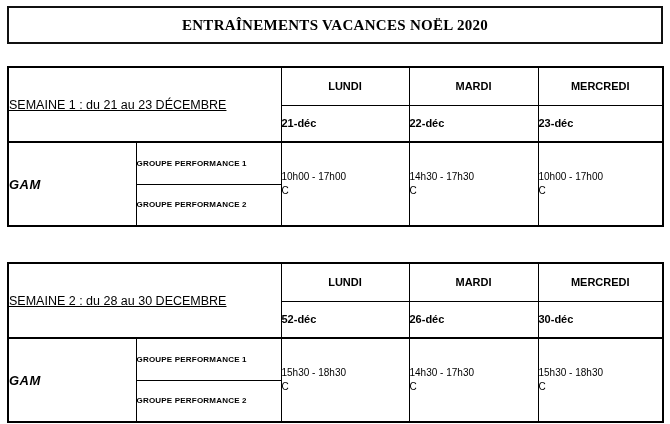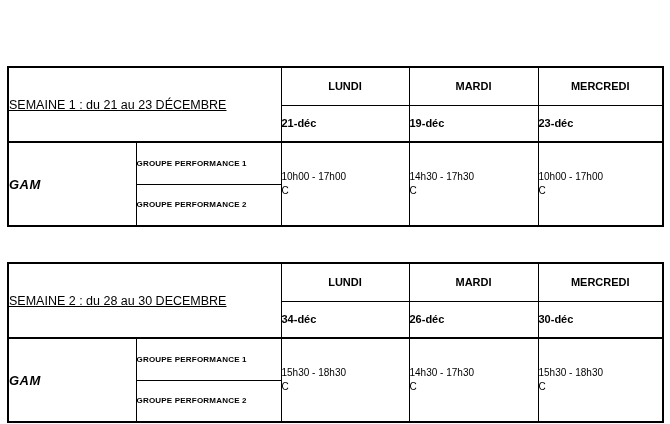--- a/index.html
+++ b/index.html
@@ -57,39 +57,42 @@
   .cell-gam  { font-weight: bold; font-size: 13px; letter-spacing: 0.5px; font-style: italic; }
   .cell-group { font-weight: bold; font-size: 8px; letter-spacing: 0.2px; }
   .cell-time { font-weight: normal; font-size: 10px; line-height: 14px; }
   .body-top { border-top: 2px solid #000 !important; }
 </style>
 </head>
 <body>
 
 <div class="page">
 
+  <div class="title-box">
+    <span class="title-text">ENTRAÎNEMENTS VACANCES NOËL 2020</span>
+  </div>
 
   <table class="sched" id="table-week1">
     <colgroup>
       <col style="width:128px">
         <col style="width:145px">
       <col style="width:128px">
         <col style="width:129px">
         <col style="width:125px">
     </colgroup>
     <tbody>
       <tr class="row-day">
         <td class="cell-week" colspan="2" rowspan="2">SEMAINE 1 : du 21 au 23 DÉCEMBRE</td>
         <th class="cell-day">LUNDI</th>
         <th class="cell-day">MARDI</th>
         <th class="cell-day">MERCREDI</th>
       </tr>
       <tr class="row-date">
         <td class="cell-date">21-déc</td>
-        <td class="cell-date">19-déc</td>
+        <td class="cell-date">22-déc</td>
         <td class="cell-date">23-déc</td>
       </tr>
       <tr class="row-g1">
         <td class="cell-gam body-top" rowspan="2">GAM</td>
         <td class="cell-group body-top">GROUPE PERFORMANCE 1</td>
         <td class="cell-time body-top" rowspan="2">
           <div>10h00 - 17h00</div>
           <div>C</div>
         </td>
         <td class="cell-time body-top" rowspan="2">
@@ -116,21 +119,21 @@
         <col style="width:125px">
     </colgroup>
     <tbody>
       <tr class="row-day">
         <td class="cell-week" colspan="2" rowspan="2">SEMAINE 2 : du 28 au 30 DECEMBRE</td>
         <th class="cell-day">LUNDI</th>
         <th class="cell-day">MARDI</th>
         <th class="cell-day">MERCREDI</th>
       </tr>
       <tr class="row-date">
-        <td class="cell-date">34-déc</td>
+        <td class="cell-date">52-déc</td>
         <td class="cell-date">26-déc</td>
         <td class="cell-date">30-déc</td>
       </tr>
       <tr class="row-g1">
         <td class="cell-gam body-top" rowspan="2">GAM</td>
         <td class="cell-group body-top">GROUPE PERFORMANCE 1</td>
         <td class="cell-time body-top" rowspan="2">
           <div>15h30 - 18h30</div>
           <div>C</div>
         </td>

